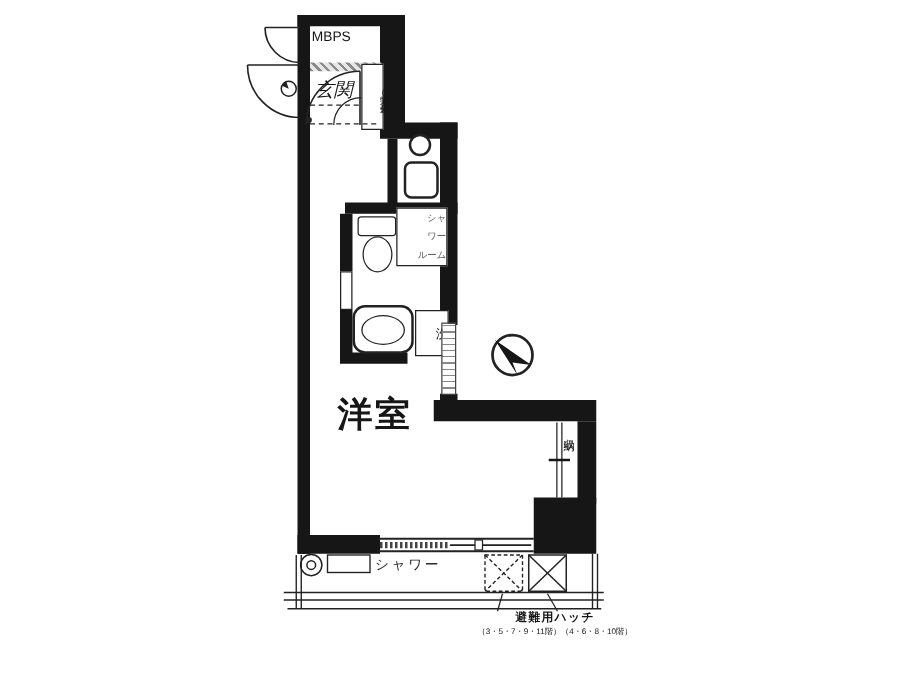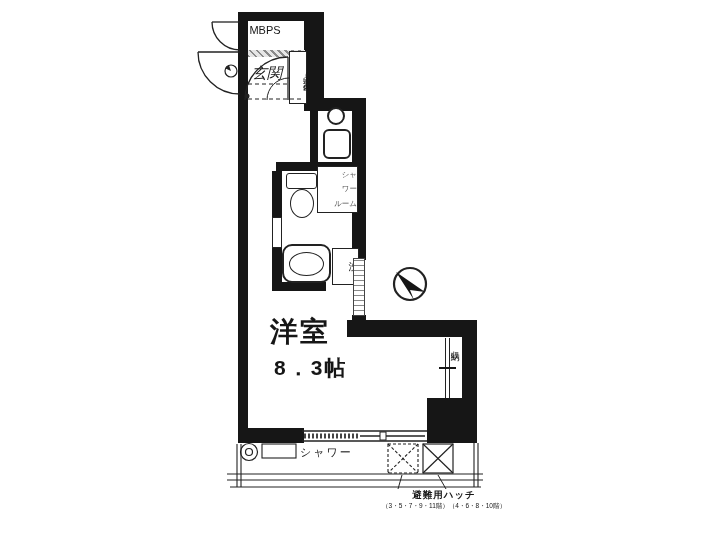--- a/index.html
+++ b/index.html
@@ -67,21 +67,20 @@
     <span>洗</span>
   </div>
 
   <div style="position:absolute;left:353px;top:258px;width:12px;height:58px;box-sizing:border-box;border:1px solid #444;background:repeating-linear-gradient(0deg,#fff 0 4px,#888 4px 5px);"></div>
 
   <div style="position:absolute;left:445px;top:338px;width:5px;height:60px;box-sizing:border-box;border-left:1.5px solid #222;border-right:1.5px solid #222;"></div>
   <div class="wall" style="left:439px;top:367px;width:17px;height:2px"></div>
   <div class="lbl vtext" style="left:450px;top:344px;font-size:9px;">収納</div>
 
   <div class="lbl" style="left:270px;top:316px;font-size:28px;font-weight:bold;letter-spacing:2px;">洋室</div>
-  <div class="lbl" style="left:274px;top:356px;font-size:21px;font-weight:bold;letter-spacing:2px;">8．3帖</div>
 
   <div class="lbl" style="left:300px;top:446px;font-size:11px;letter-spacing:2px;color:#222;">シャワー</div>
   <div class="lbl" style="left:388px;top:490px;width:112px;text-align:center;font-size:9.5px;font-weight:bold;letter-spacing:1px;">避難用ハッチ</div>
   <div class="lbl" style="left:378px;top:502px;width:132px;text-align:center;font-size:6.5px;">（3・5・7・9・11階）（4・6・8・10階）</div>
 
   <svg width="720" height="541" viewBox="0 0 720 541" fill="none" stroke="#222" stroke-width="1.3">
 
     <g>
       <line x1="212" y1="22" x2="240" y2="22"></line>
       <path d="M212,22 A28,28 0 0 0 240,50"></path>

